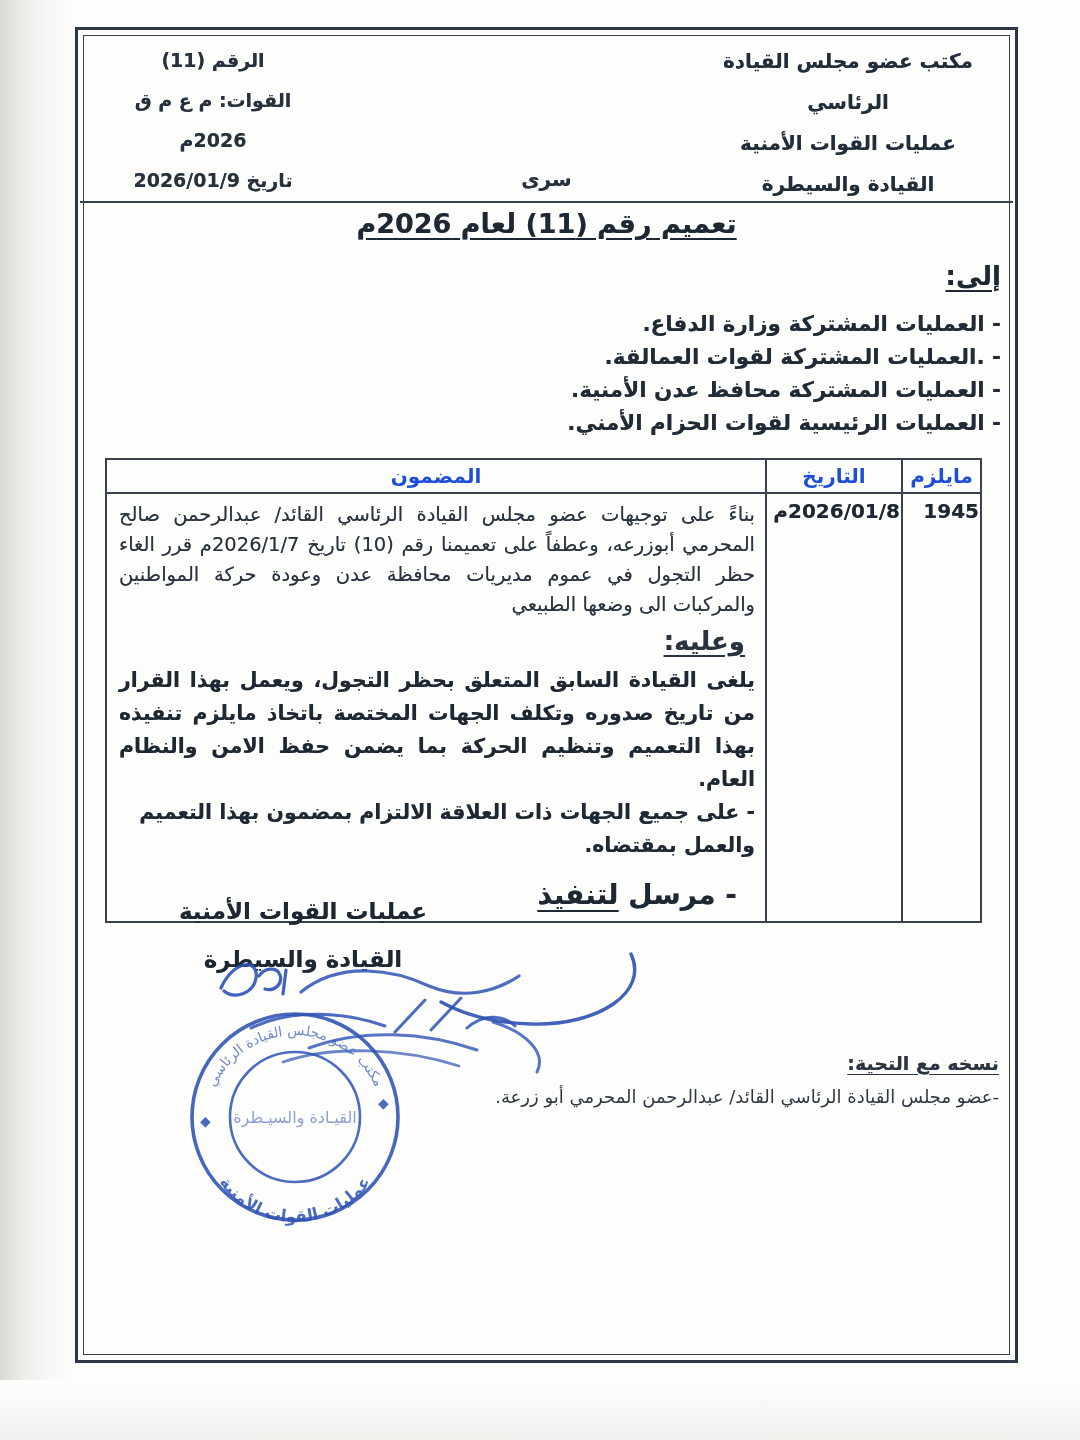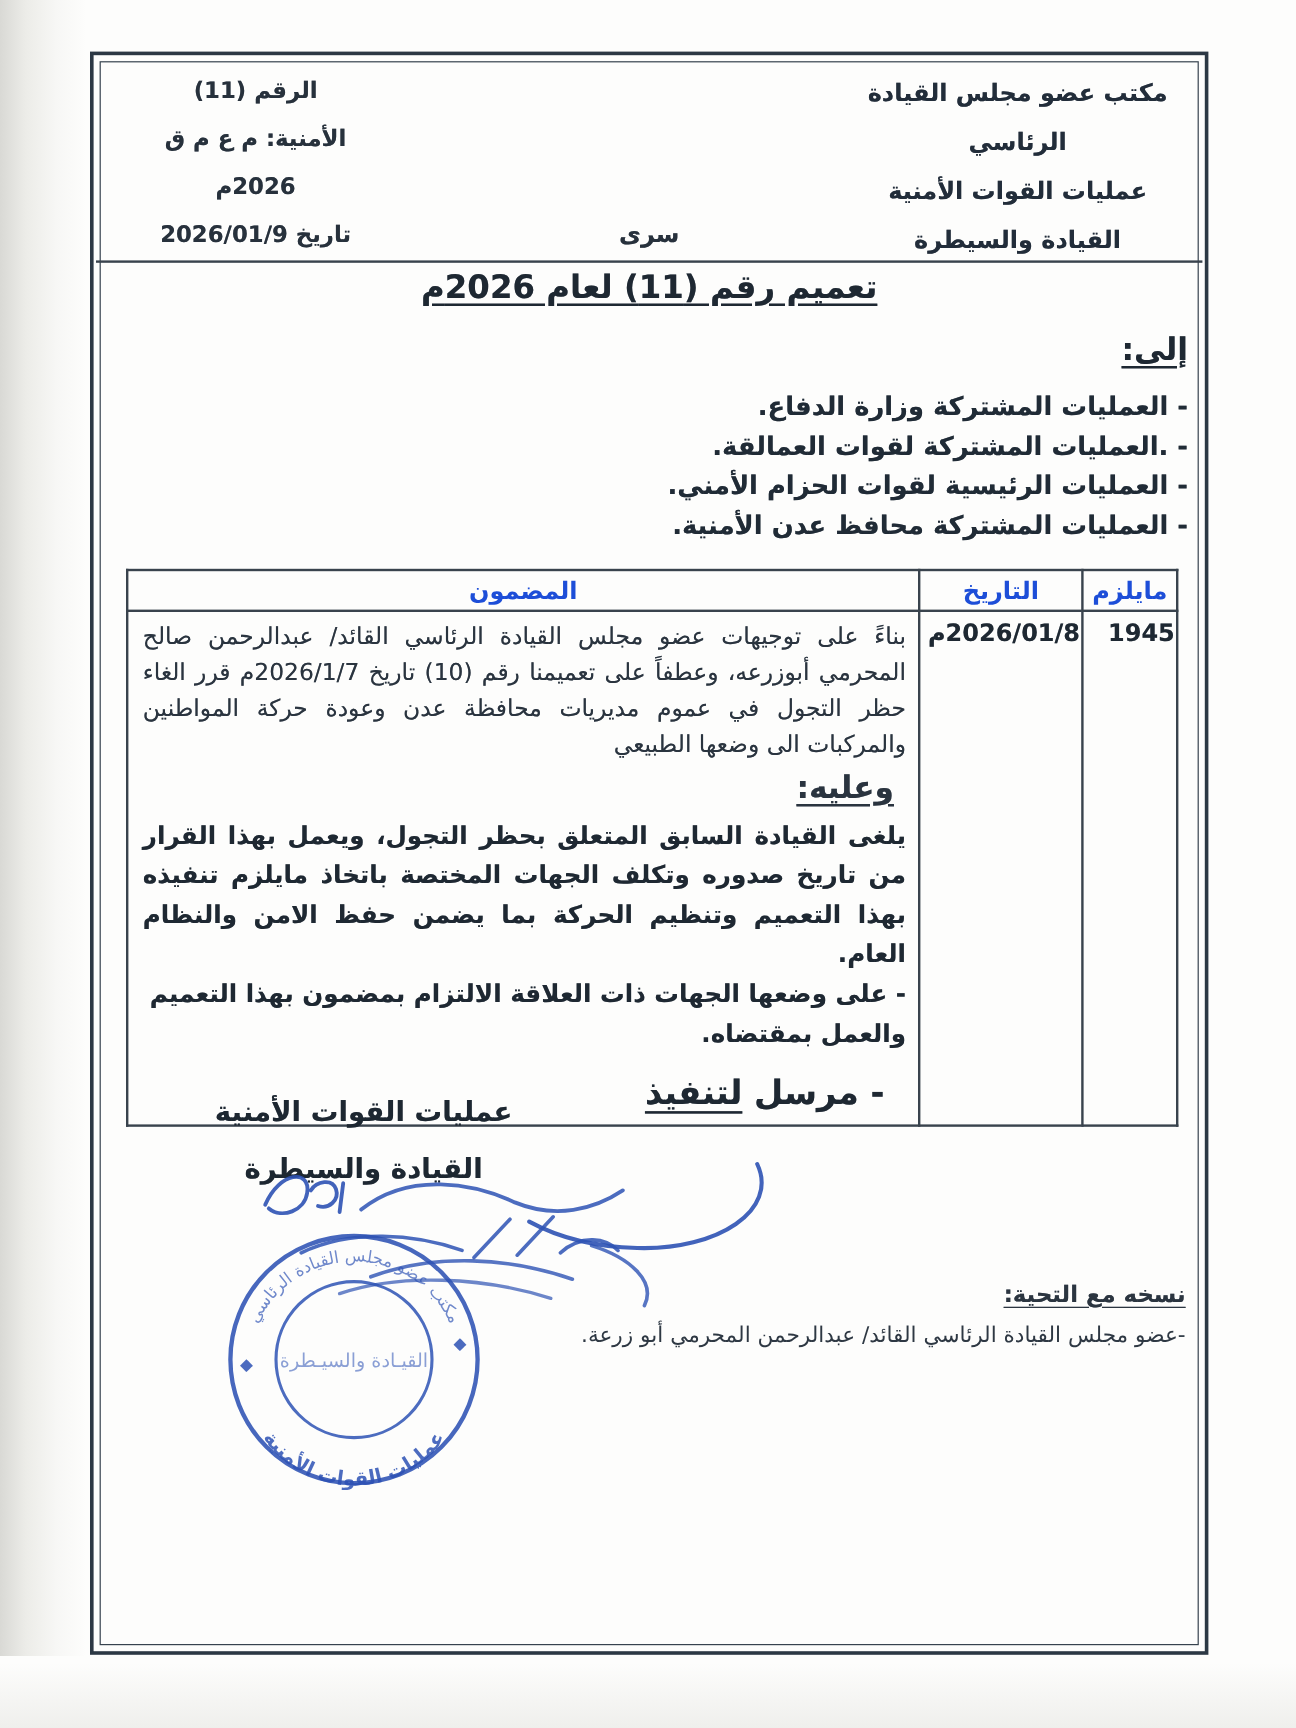--- a/index.html
+++ b/index.html
@@ -12,25 +12,26 @@
   .scan-edge{
     position:absolute;left:0;top:0;width:72px;height:1440px;
     background:linear-gradient(90deg,#d9d9d5 0%,#ececе8 30%,#f7f7f5 65%,#fdfdfc 100%);
     background:linear-gradient(90deg,#d9d9d5 0%,#ecece8 30%,#f7f7f5 65%,#fdfdfc 100%);
   }
   .scan-edge-bottom{
     position:absolute;left:0;bottom:0;width:1080px;height:60px;
     background:linear-gradient(0deg,#efefec 0%,#fdfdfc 90%);
   }
   .frame{
-    position:absolute;left:75px;top:43px;width:926px;height:1330px;
+    position:absolute;left:75px;top:27px;width:926px;height:1330px;
     border:3px solid #2c3844;
     outline:1px solid #36424e;
     outline-offset:-9px;
     background:transparent;
+    padding-left:11px;
   }
   .abs{position:absolute;}
   .u{text-decoration:underline;text-underline-offset:4px;}
   .ink-soft{text-shadow:0 0 .5px rgba(30,40,55,.55);}
 
   
   .ref-block{left:28px;top:10px;width:214px;text-align:center;
     font-size:19px;font-weight:bold;line-height:40px;direction:rtl;}
   
   .office-block{left:620px;top:11px;width:300px;text-align:center;
@@ -88,43 +89,43 @@
 </head>
 <body>
 
 <div class="scan-edge"></div>
 <div class="scan-edge-bottom"></div>
 
 <div class="frame">
 
   <div class="abs ref-block ink-soft">
     <div>الرقم (11)</div>
-    <div>الأمنية: م ع م ق 2026م</div>
+    <div>القوات: م ع م ق 2026م</div>
     <div>تاريخ 2026/01/9</div>
   </div>
 
   <div class="abs office-block ink-soft">
     <div>مكتب عضو مجلس القيادة الرئاسي</div>
     <div>عمليات القوات الأمنية</div>
     <div>القيادة والسيطرة</div>
   </div>
 
   <div class="abs secret-word ink-soft">سرى</div>
   <div class="abs secret-rule"></div>
 
   <div class="abs doc-title ink-soft">
     <span>تعميم رقم (11) لعام 2026م</span>
   </div>
 
   <div class="abs to-label ink-soft">إلى:</div>
   <div class="abs to-list ink-soft">
     <div>- العمليات المشتركة وزارة الدفاع.</div>
     <div>- .العمليات المشتركة لقوات العمالقة.</div>
+    <div>- العمليات المشتركة محافظ عدن الأمنية.</div>
     <div>- العمليات الرئيسية لقوات الحزام الأمني.</div>
-    <div>- العمليات المشتركة محافظ عدن الأمنية.</div>
   </div>
 
   <table class="doc-table">
     <colgroup>
       <col class="col-time">
         <col class="col-date">
         <col>
     </colgroup>
     <thead>
       <tr>
@@ -136,21 +137,21 @@
     <tbody>
       <tr>
         <td class="cell-time ink-soft">1945</td>
         <td class="cell-date ink-soft">2026/01/8م</td>
         <td class="cell-content">
           <p class="p1 ink-soft">بناءً على توجيهات عضو مجلس القيادة الرئاسي القائد/ عبدالرحمن صالح المحرمي أبوزرعه، وعطفاً على تعميمنا رقم (10) تاريخ 2026/1/7م قرر الغاء حظر التجول في عموم مديريات محافظة عدن وعودة حركة المواطنين والمركبات الى وضعها الطبيعي</p>
           <div class="aleih ink-soft">
             <span>وعليه:</span>
           </div>
           <p class="p2 ink-soft">يلغى القيادة السابق المتعلق بحظر التجول، ويعمل بهذا القرار من تاريخ صدوره وتكلف الجهات المختصة باتخاذ مايلزم تنفيذه بهذا التعميم وتنظيم الحركة بما يضمن حفظ الامن والنظام العام.</p>
-          <p class="p3 ink-soft">- على وضعها الجهات ذات العلاقة الالتزام بمضمون بهذا التعميم والعمل بمقتضاه.</p>
+          <p class="p3 ink-soft">- على جميع الجهات ذات العلاقة الالتزام بمضمون بهذا التعميم والعمل بمقتضاه.</p>
           <div class="dispatch ink-soft">
             <span>- مرسل </span><span class="u">لتنفيذ</span>
           </div>
         </td>
       </tr>
     </tbody>
   </table>
 
   <div class="abs sig-block ink-soft">
     <div>عمليات القوات الأمنية</div>

